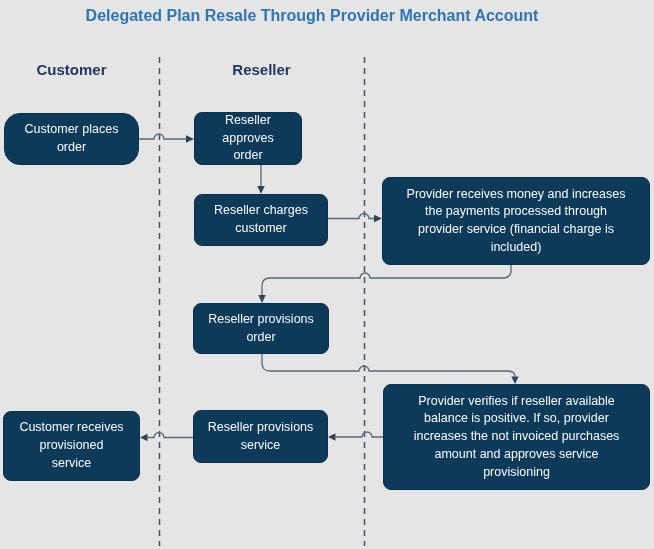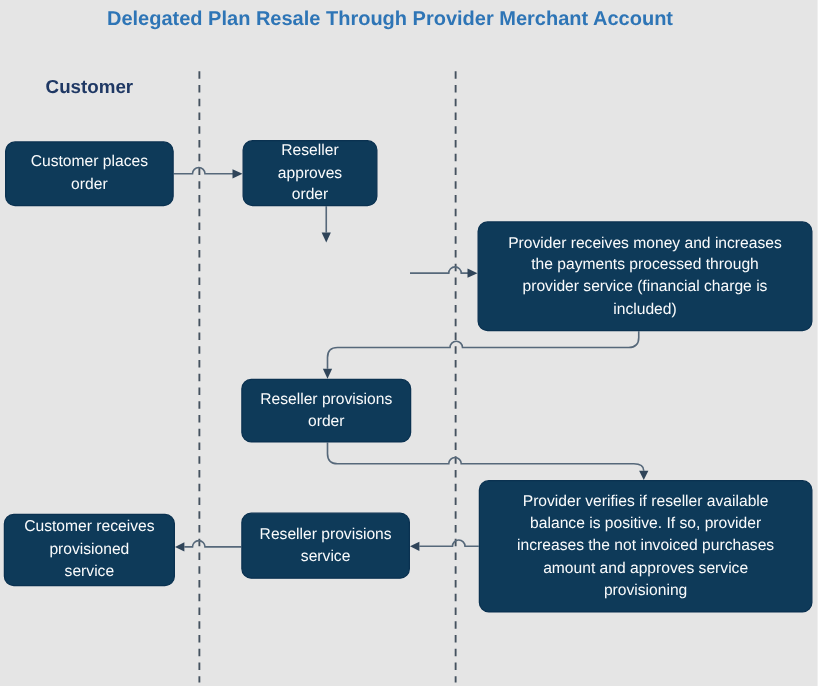--- a/index.html
+++ b/index.html
@@ -24,37 +24,38 @@
   svg.wires path.connector{fill:none;stroke:var(--connector-color);stroke-width:1.3px;}
   svg.wires path.divider{fill:none;stroke:var(--divider-color);stroke-width:1.5px;stroke-dasharray:6 5;}
   svg.wires polygon.arrowhead{fill:var(--arrow-color);stroke:none;}
   .node{
     position:absolute;box-sizing:border-box;
     background:var(--node-fill);border:1px solid var(--node-border);border-radius:8px;
     color:var(--node-text);font-size:12.5px;line-height:1.42;
     display:flex;align-items:center;justify-content:center;text-align:center;
     white-space:pre-line;padding:2px 6px;
   }
-  .n1{left:4px;  top:113px;width:135px;height:52px;}
+  .n1{left:4px;  top:113px;width:135px;height:52px;border-radius:16px;}
   .n2{left:194px;top:112px;width:108px;height:53px;}
   .n3{left:194px;top:194px;width:134px;height:52px;}
   .n4{left:382px;top:177px;width:268px;height:88px;}
   .n5{left:193px;top:303px;width:136px;height:51px;}
   .n6{left:383px;top:384px;width:267px;height:106px;}
   .n7{left:193px;top:410px;width:135px;height:53px;}
-  .n8{left:3px;  top:411px;width:137px;height:58px;}
+  .n8{left:3px;  top:411px;width:137px;height:70px;}
 </style>
 </head>
 <body>
 
 <div id="canvas">
 
   <div class="title">Delegated Plan Resale Through Provider Merchant Account</div>
 
   <div class="lane-header customer">Customer</div>
+  <div class="lane-header reseller">Reseller</div>
 
   <svg class="wires" viewBox="0 0 654 549">
     <path class="divider" d="M159.5 57 V546"></path>
     <path class="divider" d="M364.5 57 V546"></path>
 
     <g>
       <path class="connector" d="M139 139 H154 A5 5 0 0 1 164 139 H186.5"></path>
       <polygon class="arrowhead" points="194,139 186,135.3 186,142.7"></polygon>
     </g>
 
@@ -86,20 +87,22 @@
     <g>
       <path class="connector" d="M193 437.5 H164 A5 5 0 0 0 154 437.5 H147.5"></path>
       <polygon class="arrowhead" points="140,437.5 147.5,433.8 147.5,441.2"></polygon>
     </g>
   </svg>
 
   <div class="node n1">Customer places
 order</div>
   <div class="node n2">Reseller approves
 order</div>
+  <div class="node n3">Reseller charges
+customer</div>
   <div class="node n4">Provider receives money and increases
 the payments processed through
 provider service (financial charge is
 included)</div>
   <div class="node n5">Reseller provisions
 order</div>
   <div class="node n6">Provider verifies if reseller available
 balance is positive. If so, provider
 increases the not invoiced purchases
 amount and approves service

